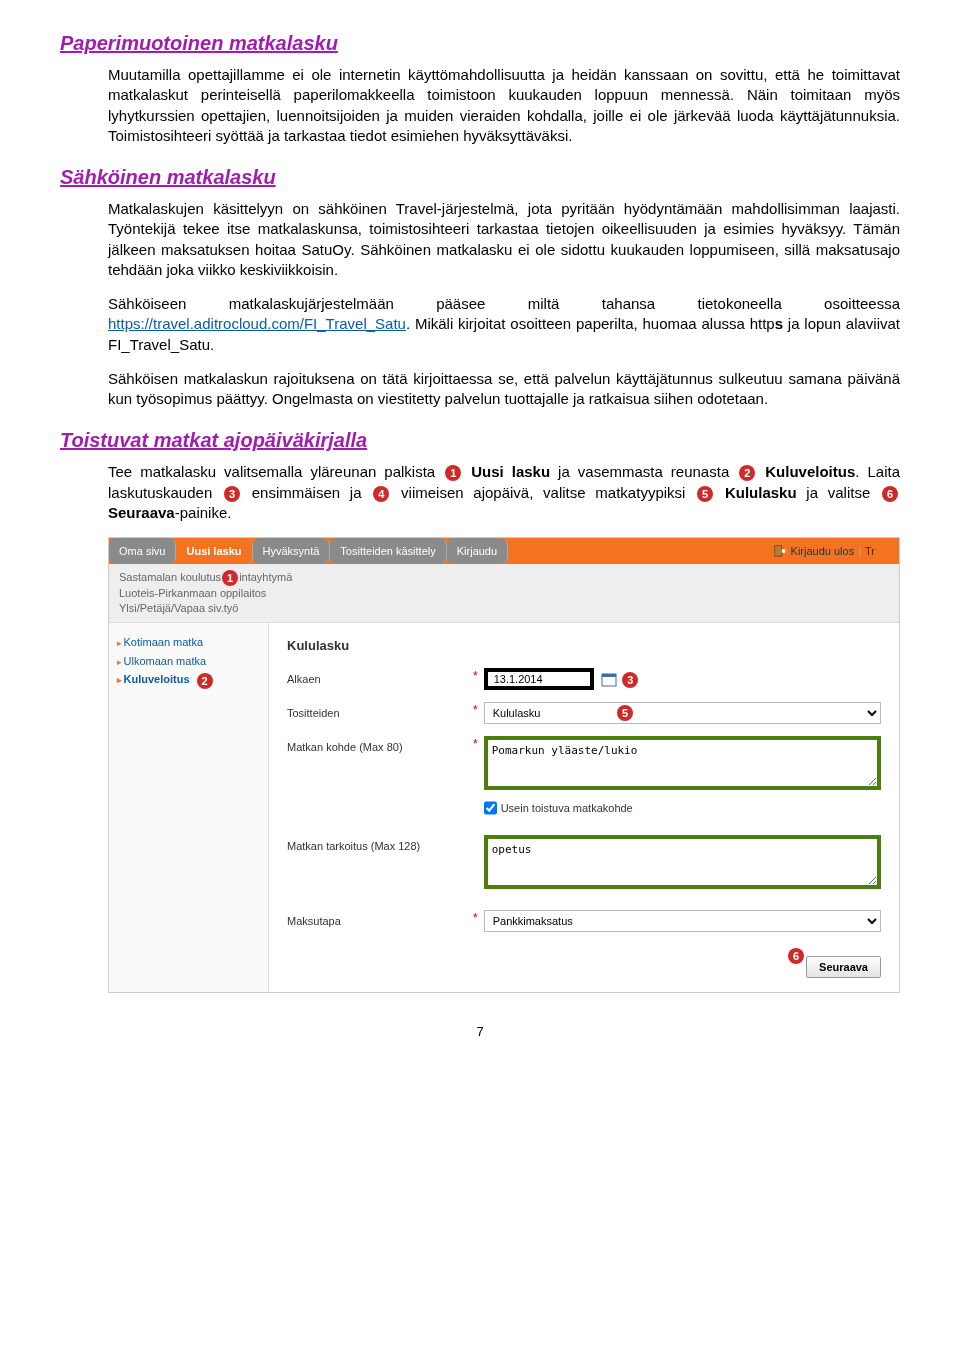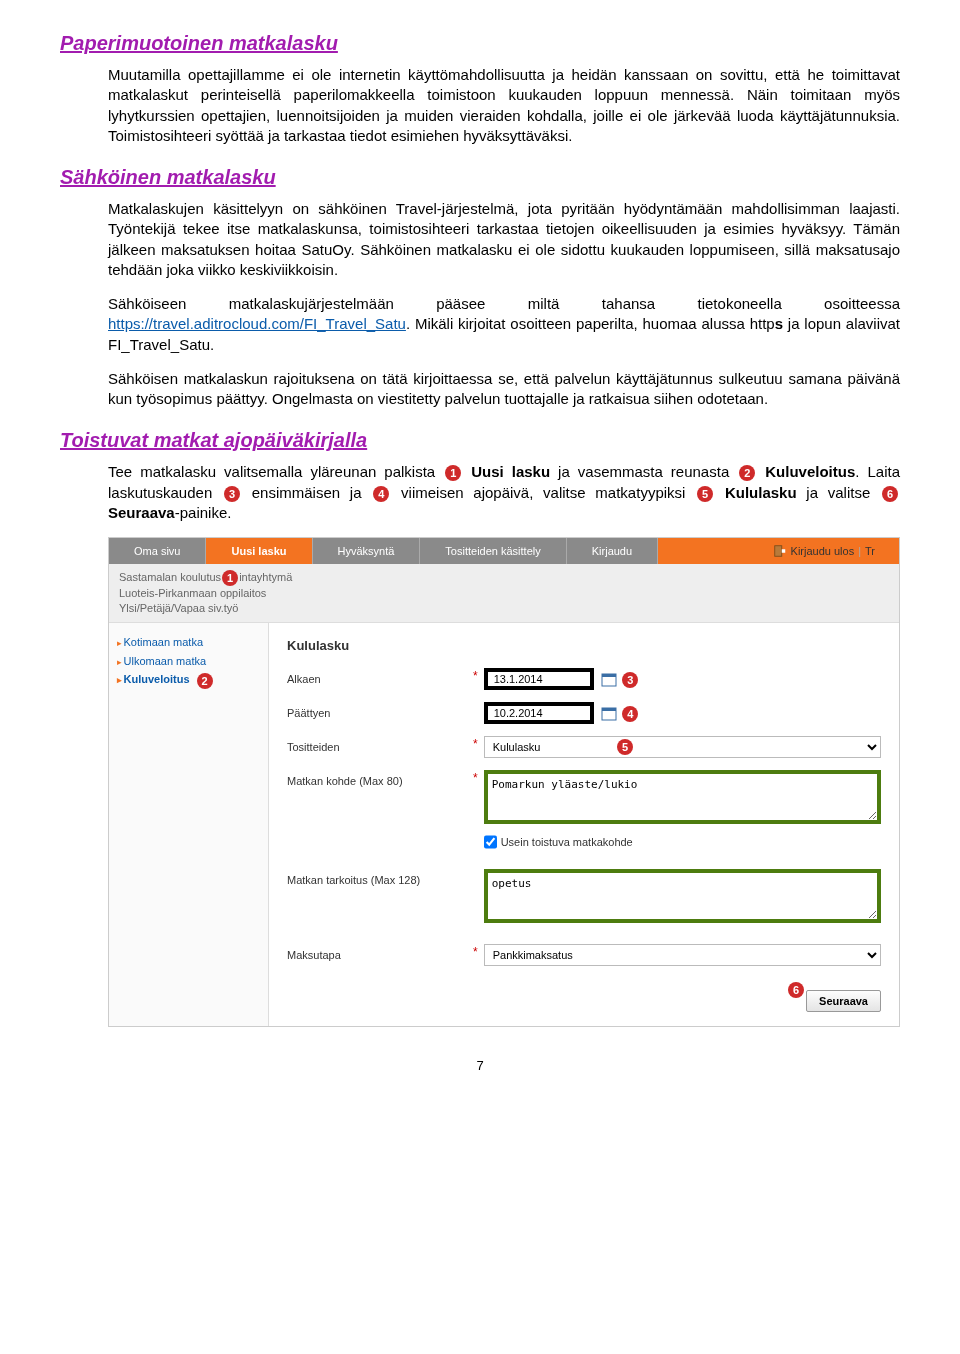--- a/index.html
+++ b/index.html
@@ -53,24 +53,24 @@
   .mock-topbar {
     background: #f37321;
     padding: 0;
     display: flex;
     align-items: stretch;
     height: 26px;
   }
   .mock-tab {
     background: #8a8a8a;
     color: #fff;
-    padding: 4px 25px;
+    padding: 4px 10px;
     border-right: 1px solid #aaa;
     font-size: 11px;
-    display: flex; align-items: center;
+    display: flex; align-items: center; border-radius: 7px;
   }
   .mock-tab.active { background: #f37321; color: #fff; font-weight: bold; }
   .mock-top-right {
     margin-left: auto;
     display: flex; align-items: center;
     gap: 4px;
     padding-right: 24px;
     color: #333;
     font-size: 11px;
   }
@@ -207,34 +207,20 @@
             <span class="cal-icon">
               <svg viewBox="0 0 16 16">
                   <rect x="1" y="2" width="14" height="12" fill="#fff" stroke="#3a6ea5"></rect>
                   <rect x="1" y="2" width="14" height="3" fill="#3a6ea5"></rect>
                 </svg>
             </span>
             <span class="callout">3</span>
           </div>
         </div>
 
-        <div class="form-row">
-          <div class="form-label"><span>Päättyen</span></div>
-          <span class="req" style="visibility:hidden">*</span>
-          <div class="form-field">
-            <input class="inp" value="10.2.2014" style="">
-            <span class="cal-icon">
-              <svg viewBox="0 0 16 16">
-                  <rect x="1" y="2" width="14" height="12" fill="#fff" stroke="#3a6ea5"></rect>
-                  <rect x="1" y="2" width="14" height="3" fill="#3a6ea5"></rect>
-                </svg>
-            </span>
-            <span class="callout">4</span>
-          </div>
-        </div>
 
         <div class="form-row">
           <div class="form-label"><span>Tositteiden</span></div>
           <span class="req">*</span>
           <div class="form-field" style="display:flex;align-items:center;gap:6px;">
             <select class="sel">
               <option>Kululasku</option>
             </select>
           </div>
           <span class="callout" style="position:absolute;margin-left:330px;margin-top:3px;">5</span>

